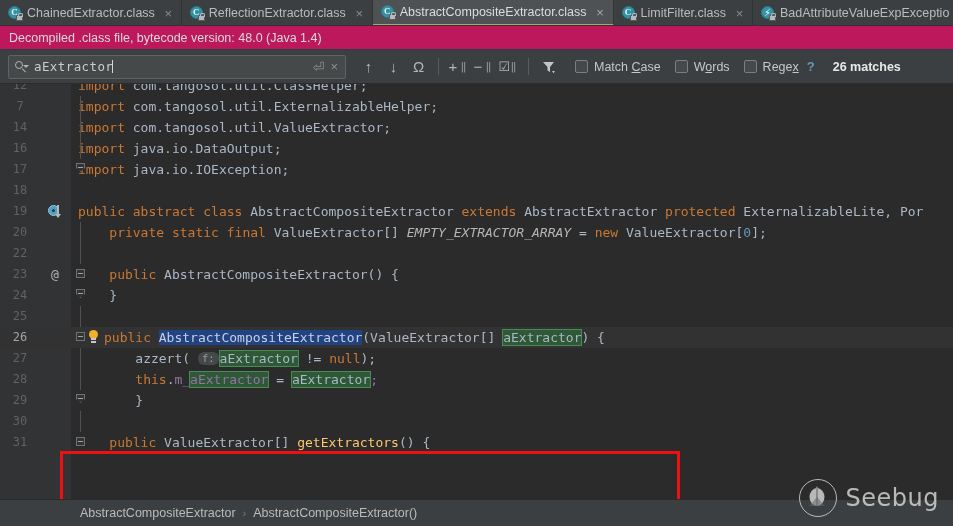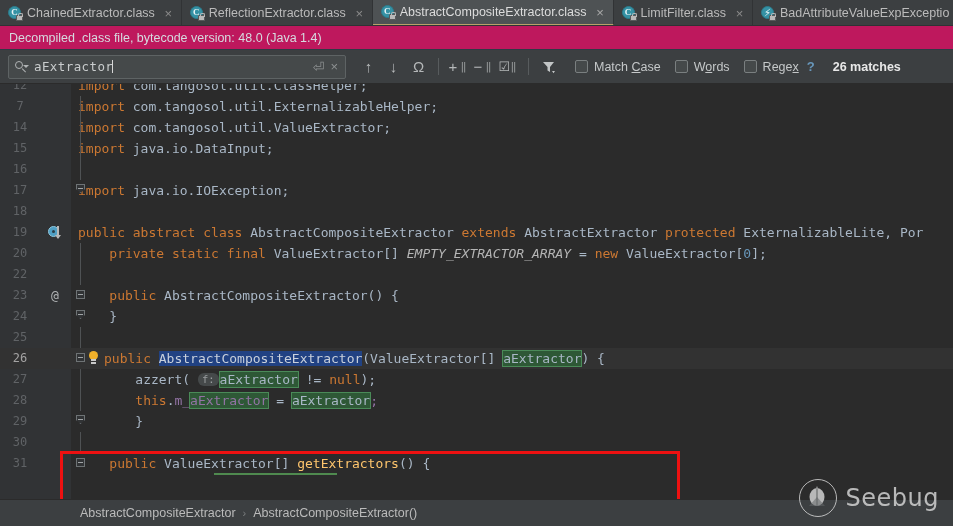--- a/index.html
+++ b/index.html
@@ -375,29 +375,25 @@
         <span class="foldline"></span>
         <span class="code"><span class="kw">import</span> com.tangosol.util.ExternalizableHelper;</span>
       </div>
 
       <div class="line">
         <span class="lno">14</span>
         <span class="foldline"></span>
         <span class="code"><span class="kw">import</span> com.tangosol.util.ValueExtractor;</span>
       </div>
 
-      <div class="line">
-        <span class="lno">15</span>
-        <span class="foldline"></span>
-        <span class="code"><span class="kw">import</span> java.io.DataInput;</span>
-      </div>
 
       <div class="line">
         <span class="lno">16</span>
         <span class="foldline"></span>
+        <span class="code"><span class="kw">import</span> java.io.DataOutput;</span>
       </div>
 
       <div class="line">
         <span class="lno">17</span>
         <span class="foldend"></span>
         <span class="code"><span class="kw">import</span> java.io.IOException;</span>
       </div>
 
       <div class="line">
         <span class="lno">18</span>

